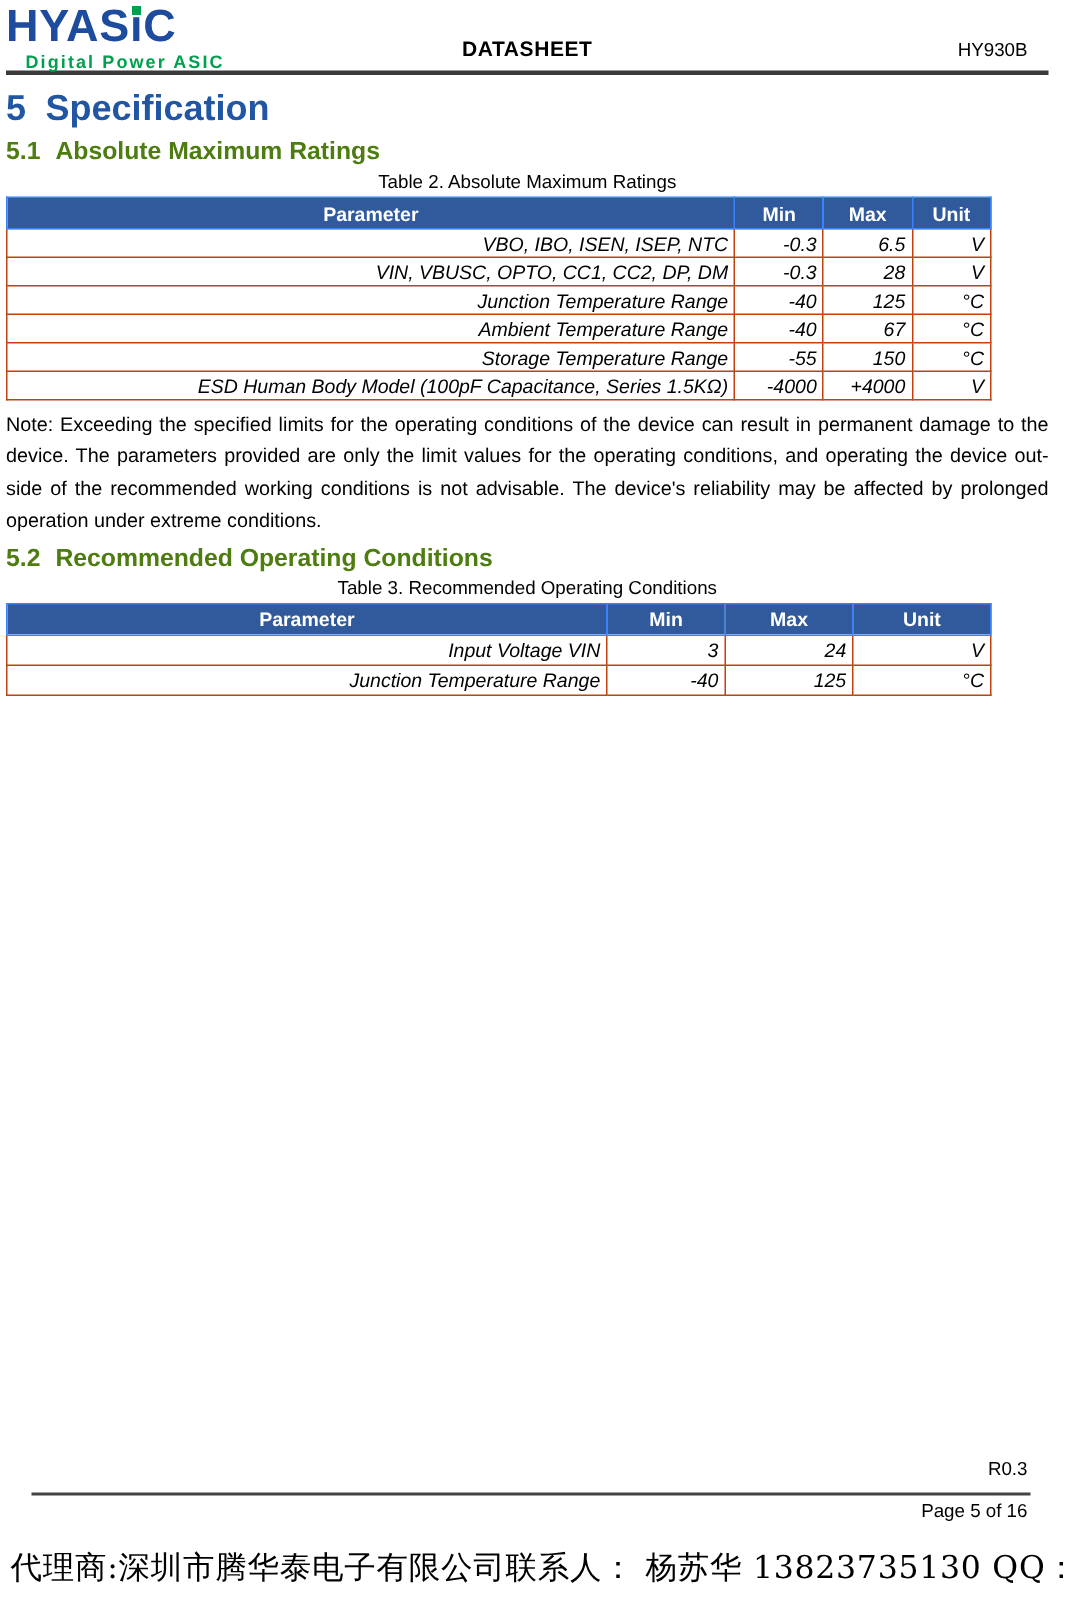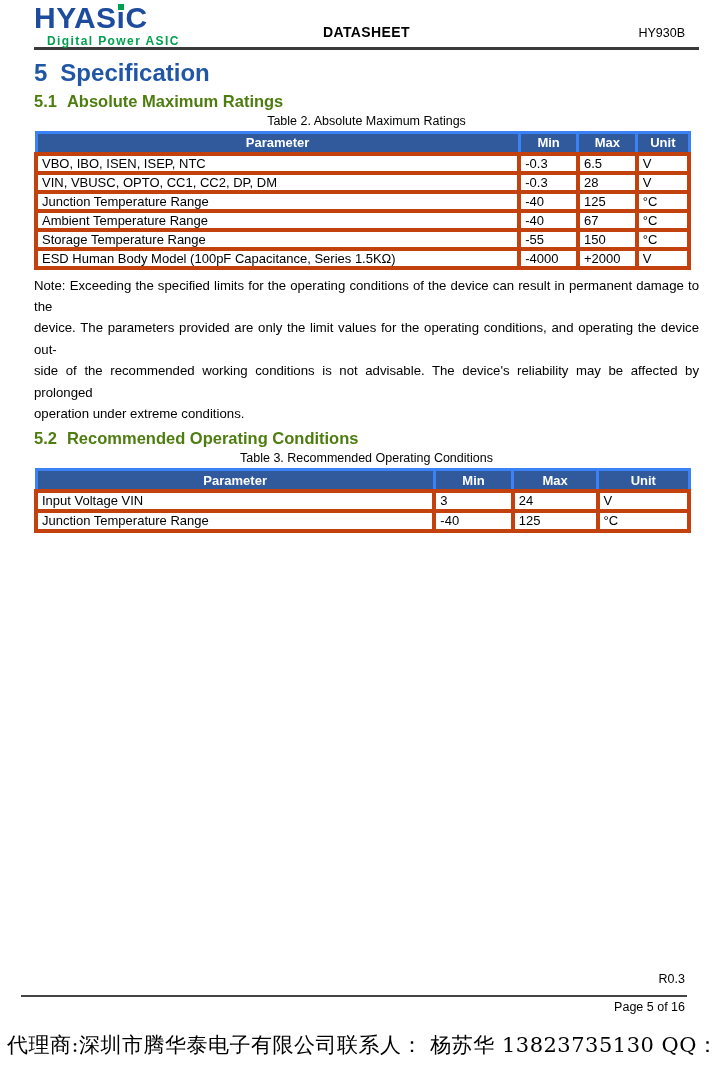--- a/index.html
+++ b/index.html
@@ -4,21 +4,21 @@
 <style>
   * { box-sizing: border-box; margin: 0; padding: 0; }
   html, body { background: #ffffff; }
   body {
     width: 720px; height: 1065px;
     position: relative;
     font-family: "Liberation Sans", sans-serif;
     color: #000;
     overflow: hidden;
   }
-  .content { padding: 0 21px 0 22px; margin-left: 12px; }
+  .content { padding: 0 21px 0 4px; }
 
   
   .hdr {
     position: relative;
     height: 50px;
     border-bottom: 3px solid #3a3a3a;
     margin-bottom: 6px;
   }
   .logo-main {
     font-size: 30px; font-weight: bold; line-height: 1.05;
@@ -58,26 +58,26 @@
   
   .tbl-caption {
     text-align: center; font-size: 12.5px; margin-top: 3px; margin-bottom: 3px;
   }
   table {
     border-collapse: collapse; width: 657px; table-layout: fixed;
     font-size: 13px;
   }
   th {
     background: #305a9c; color: #ffffff; font-weight: bold;
-    border: 3px solid #3b82f6; height: 21px; text-align: center;
+    border: 1px solid #3b82f6; height: 21px; text-align: center;
     font-size: 13px; padding: 0 2px;
   }
   td {
-    border: 4px solid #c2410c; text-align: left; height: 19px;
-    padding: 0 4px; background: #ffffff;
+    border: 1px solid #c2410c; text-align: right; height: 19px;
+    padding: 0 4px; background: #ffffff; font-style: italic;
   }
   table.t3 td { height: 20px; }
   .t2 col.c-param { width: 74%; }
   .t2 col.c-min { width: 9%; }
   .t2 col.c-max { width: 9%; }
   .t2 col.c-unit { width: 8%; }
   .t3 col.c-param { width: 61%; }
   .t3 col.c-min { width: 12%; }
   .t3 col.c-max { width: 13%; }
   .t3 col.c-unit { width: 14%; }
@@ -167,21 +167,21 @@
       </tr>
       <tr>
         <td>Storage Temperature Range</td>
         <td>-55</td>
         <td>150</td>
         <td>°C</td>
       </tr>
       <tr>
         <td>ESD Human Body Model (100pF Capacitance, Series 1.5KΩ)</td>
         <td>-4000</td>
-        <td>+2000</td>
+        <td>+4000</td>
         <td>V</td>
       </tr>
     </tbody>
   </table>
 
   <div class="note">
     <div class="note-line">Note: Exceeding the specified limits for the operating conditions of the device can result in permanent damage to the</div>
     <div class="note-line">device. The parameters provided are only the limit values for the operating conditions, and operating the device out-</div>
     <div class="note-line">side of the recommended working conditions is not advisable. The device's reliability may be affected by prolonged</div>
     <div class="note-line">operation under extreme conditions.</div>

